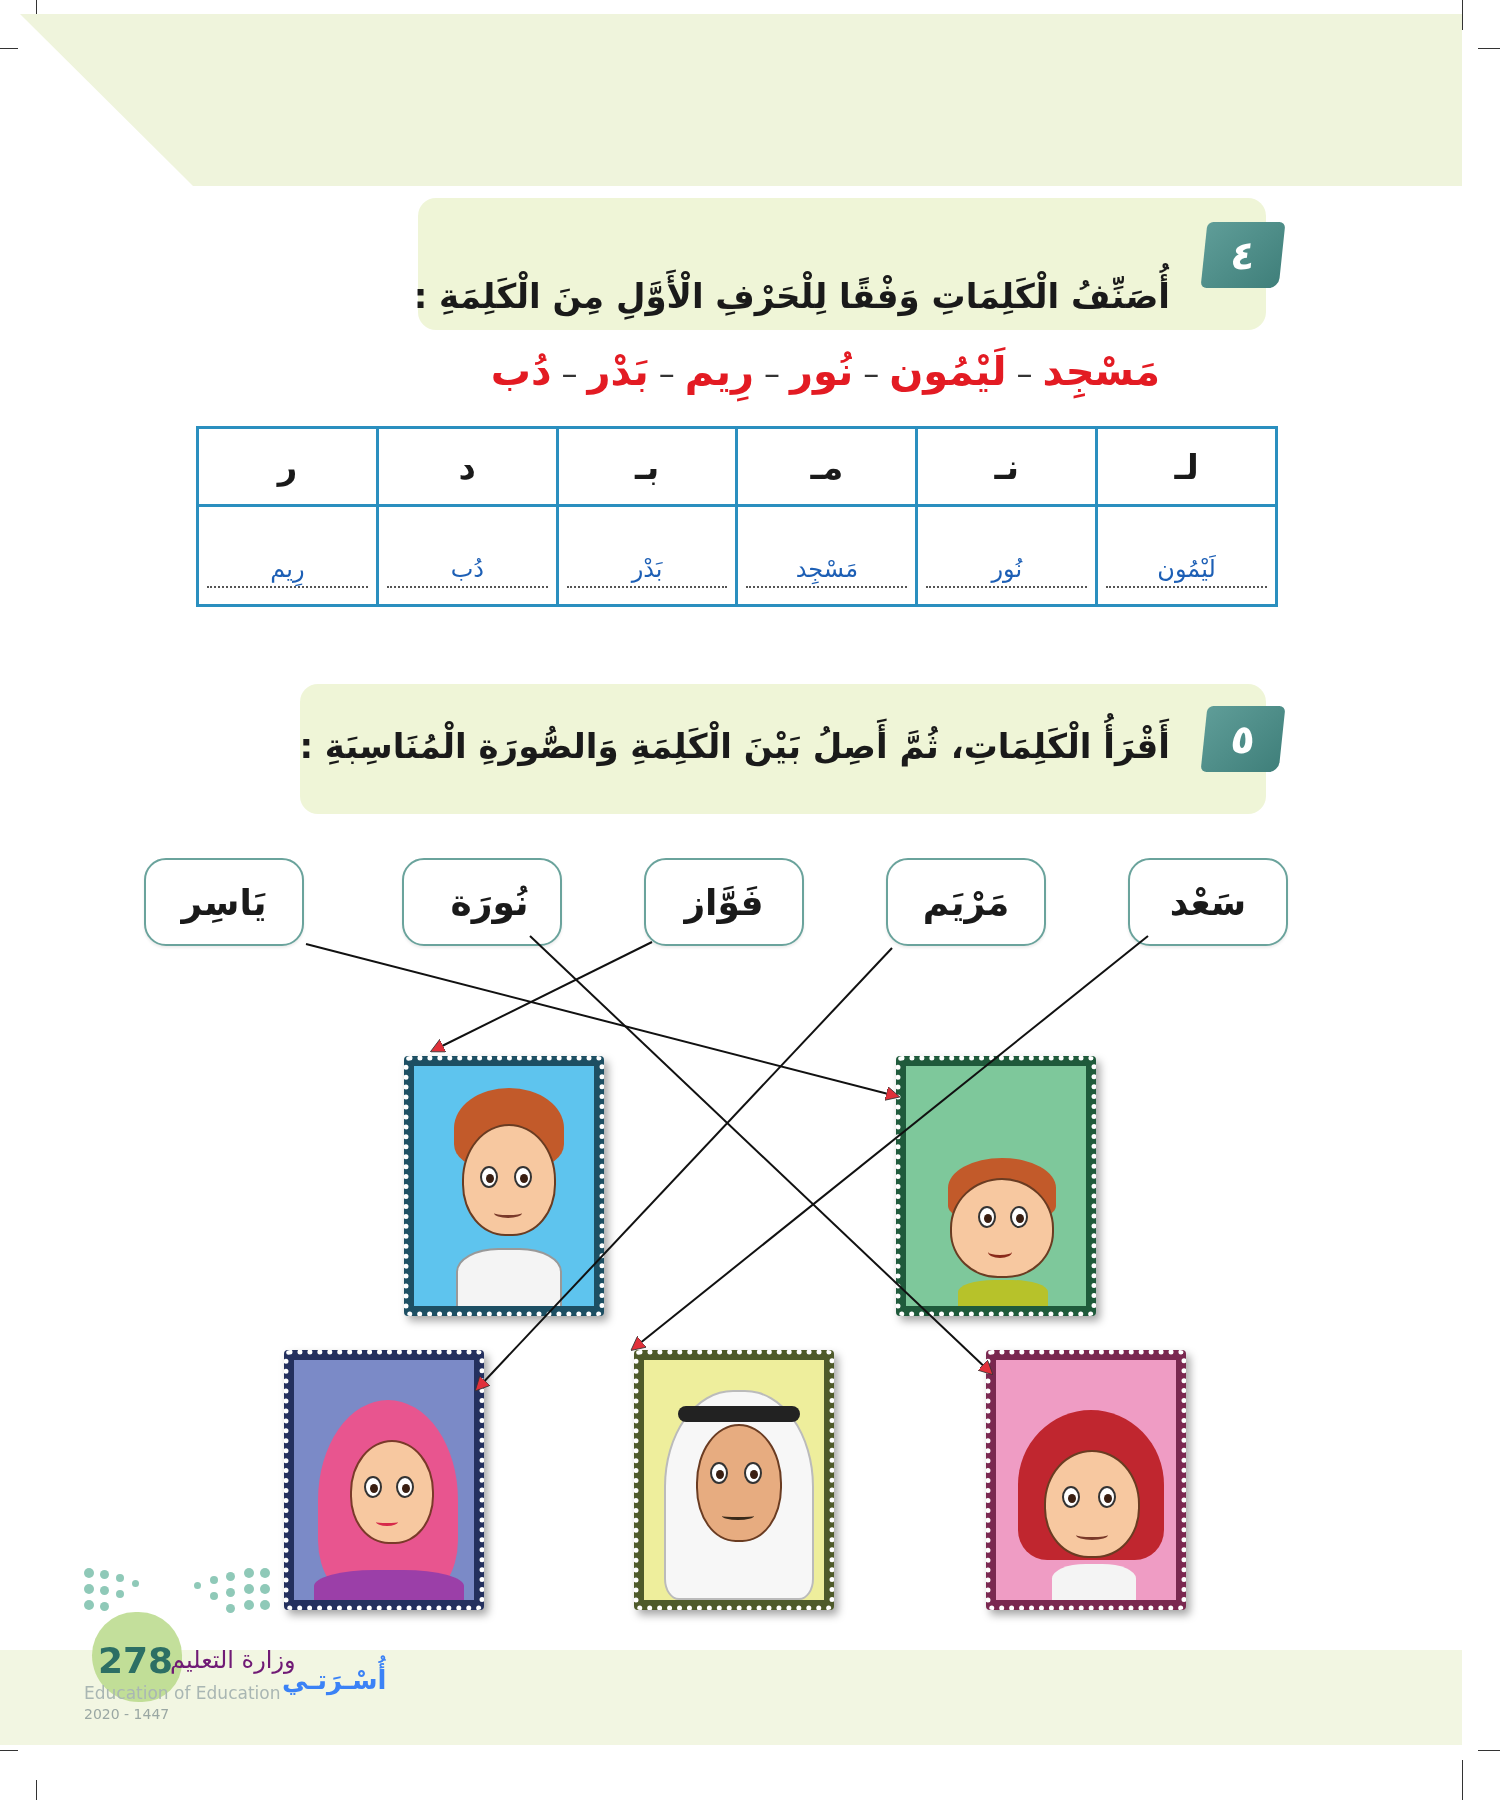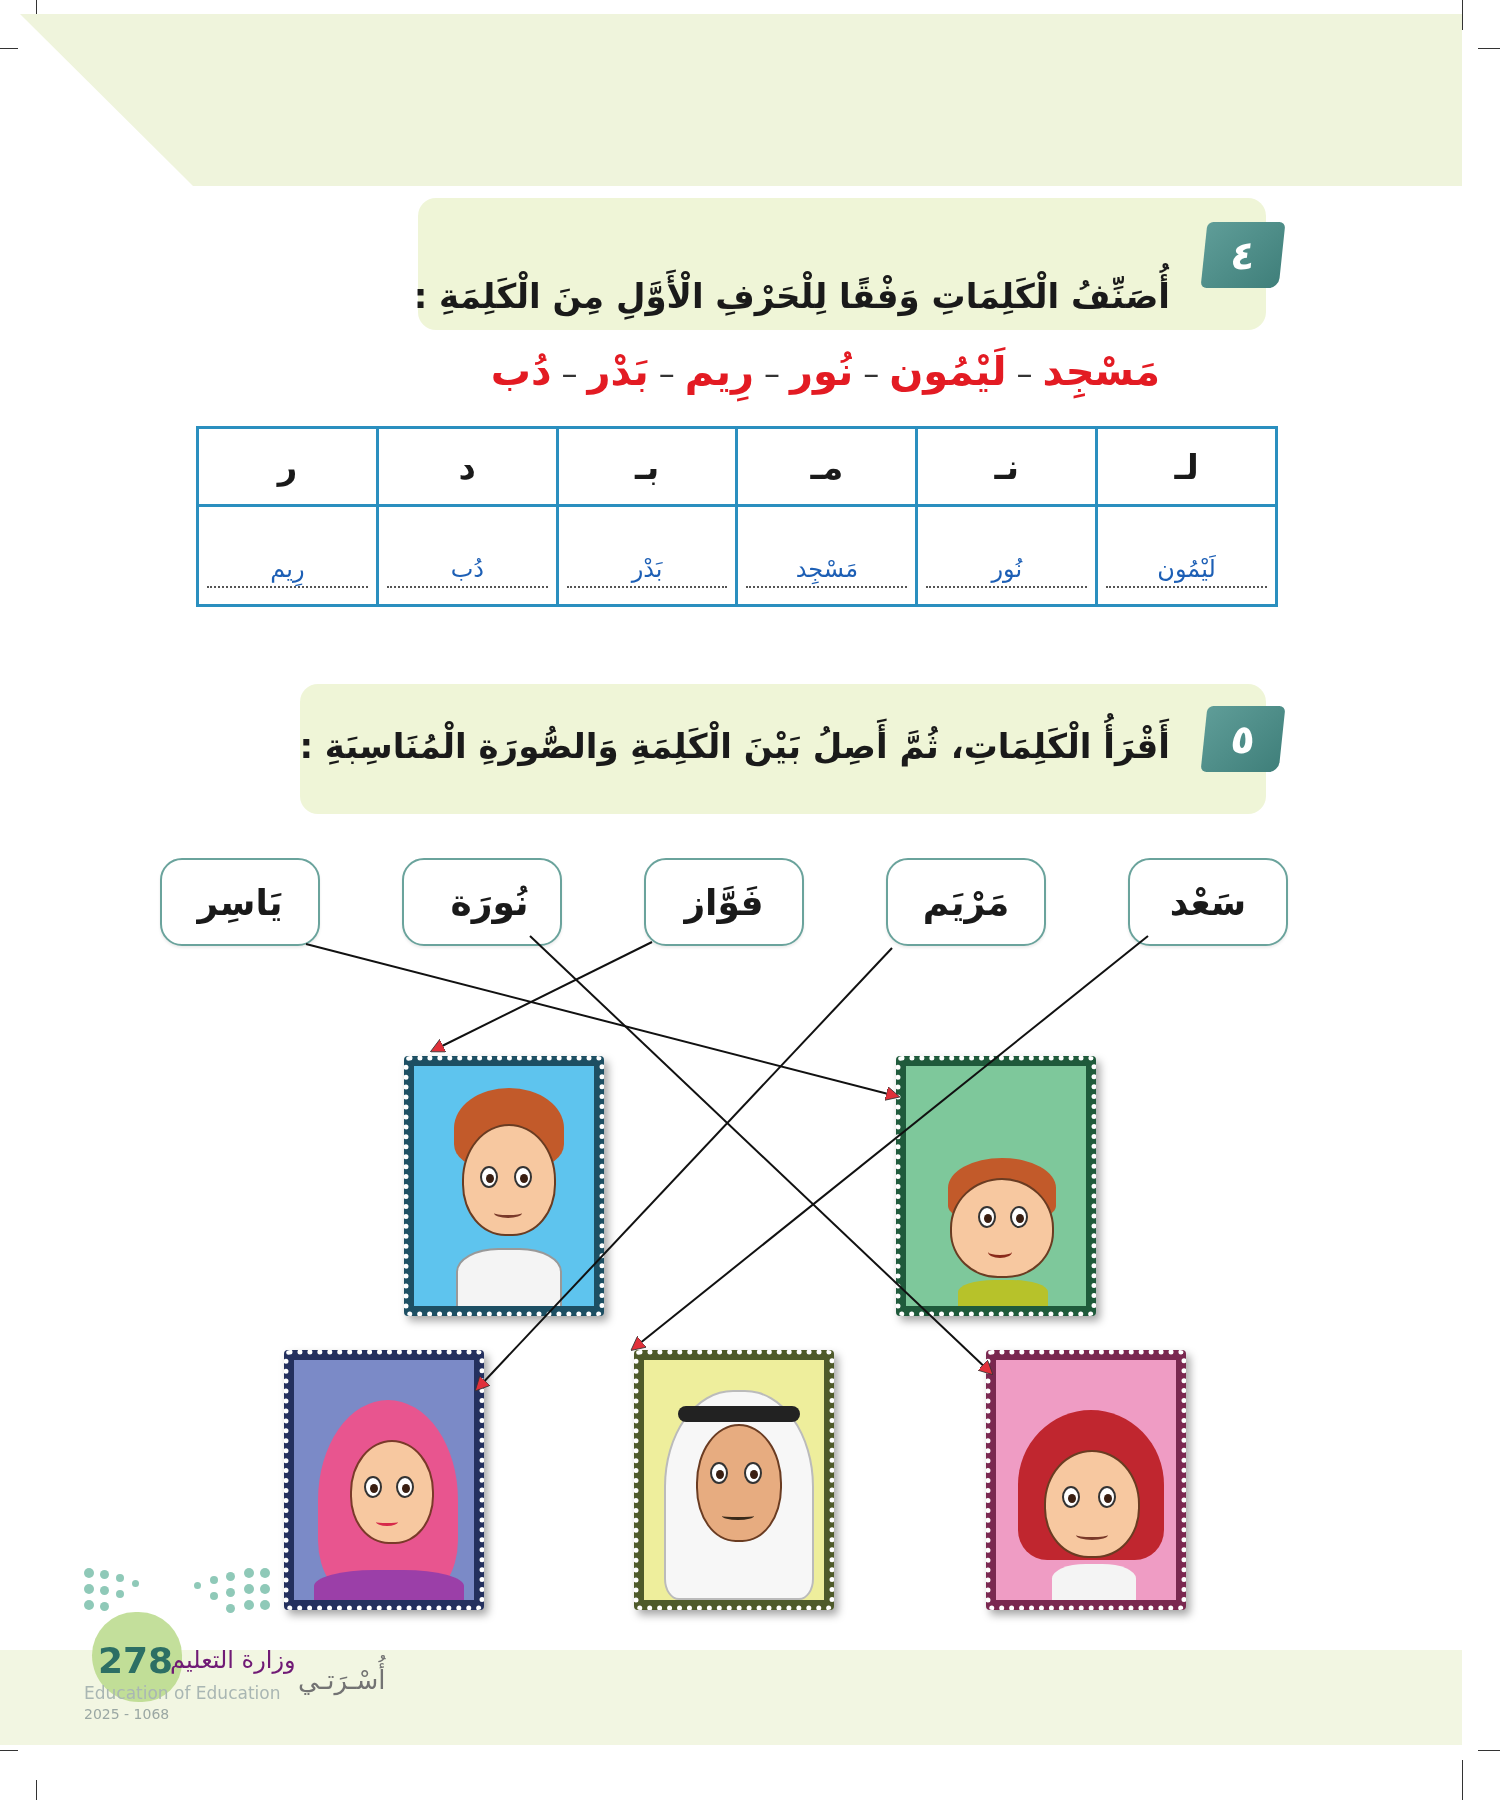--- a/index.html
+++ b/index.html
@@ -89,21 +89,21 @@
       position: absolute; left: 92px; top: 1612px; width: 90px; height: 90px;
       background: #b9d98a; border-radius: 50% 50% 46% 54%; opacity: 0.85;
     }
     .page-number {
       position: absolute; left: 98px; top: 1640px; font-size: 36px; font-weight: bold; color: #2c6f64;
       direction: rtl;
     }
     .ministry-ar { position: absolute; left: 170px; top: 1646px; font-size: 24px; color: #701a75; direction: rtl; }
     .ministry-en { position: absolute; left: 84px; top: 1683px; font-size: 17px; color: #a9b6b3; }
     .year { position: absolute; left: 84px; top: 1706px; font-size: 14px; color: #9aa7a3; }
-    .unit-title { position: absolute; left: 298px; top: 1665px; font-size: 26px; font-weight: normal; color: #737373; direction: rtl; }
+    .unit-title { position: absolute; left: 282px; top: 1665px; font-size: 26px; font-weight: bold; color: #3b82f6; direction: rtl; }
   </style>
 </head>
 <body>
 
 <div class="crop-mark" style="left:0;top:48px;width:18px;height:1px;"></div>
 <div class="crop-mark" style="left:36px;top:0;width:1px;height:18px;"></div>
 <div class="crop-mark" style="left:1462px;top:0;width:1px;height:30px;"></div>
 <div class="crop-mark" style="left:1478px;top:48px;width:22px;height:1px;"></div>
 <div class="crop-mark" style="left:0;top:1750px;width:18px;height:1px;"></div>
 <div class="crop-mark" style="left:36px;top:1780px;width:1px;height:20px;"></div>
@@ -158,21 +158,21 @@
 
 <section>
   <div class="q-banner" style="left:300px;top:684px;width:966px;height:130px;"></div>
   <div class="q-number" style="left:1204px;top:706px;">٥</div>
   <div class="q-text" style="right:330px;top:726px;">أَقْرَأُ الْكَلِمَاتِ، ثُمَّ أَصِلُ بَيْنَ الْكَلِمَةِ وَالصُّورَةِ الْمُنَاسِبَةِ :</div>
 
   <div class="name-box" style="left:1128px;top:858px;">سَعْد</div>
   <div class="name-box" style="left:886px;top:858px;">مَرْيَم</div>
   <div class="name-box" style="left:644px;top:858px;">فَوَّاز</div>
   <div class="name-box" style="left:402px;top:858px;padding-left:15px;">نُورَة</div>
-  <div class="name-box" style="left:160px;top:858px;">يَاسِر</div>
+  <div class="name-box" style="left:144px;top:858px;">يَاسِر</div>
 
   <div class="stamp" style="left:404px;top:1056px;width:200px;height:260px;background:#1d4f63;">
     <div class="stamp-inner" style="background:#5ec4ee;">
       <div class="hair" style="left:40px;top:22px;width:110px;height:80px;background:#c25a2a;border-radius:50% 50% 30% 30%;"></div>
       <div class="face" style="left:48px;top:58px;width:94px;height:112px;"></div>
       <div class="eye" style="left:66px;top:100px;"></div>
       <div class="eye" style="left:100px;top:100px;"></div>
       <div class="mouth" style="left:80px;top:142px;width:28px;height:10px;"></div>
       <div class="shirt" style="left:42px;top:182px;width:106px;height:60px;background:#f4f4f4;border:2px solid #999;"></div>
     </div>
@@ -257,15 +257,15 @@
     <span style="left:160px;top:16px;width:10px;height:10px;"></span>
     <span style="left:176px;top:16px;width:10px;height:10px;"></span>
     <span style="left:142px;top:36px;width:9px;height:9px;"></span>
     <span style="left:160px;top:32px;width:10px;height:10px;"></span>
     <span style="left:176px;top:32px;width:10px;height:10px;"></span>
   </div>
   <div class="page-blob"></div>
   <div class="page-number">278</div>
   <div class="ministry-ar">وزارة التعليم</div>
   <div class="ministry-en">Education of Education</div>
-  <div class="year">2025 - 1068</div>
+  <div class="year">2020 - 1447</div>
   <div class="unit-title">أُسْـرَتـي</div>
 </footer>
 
 </body></html>

